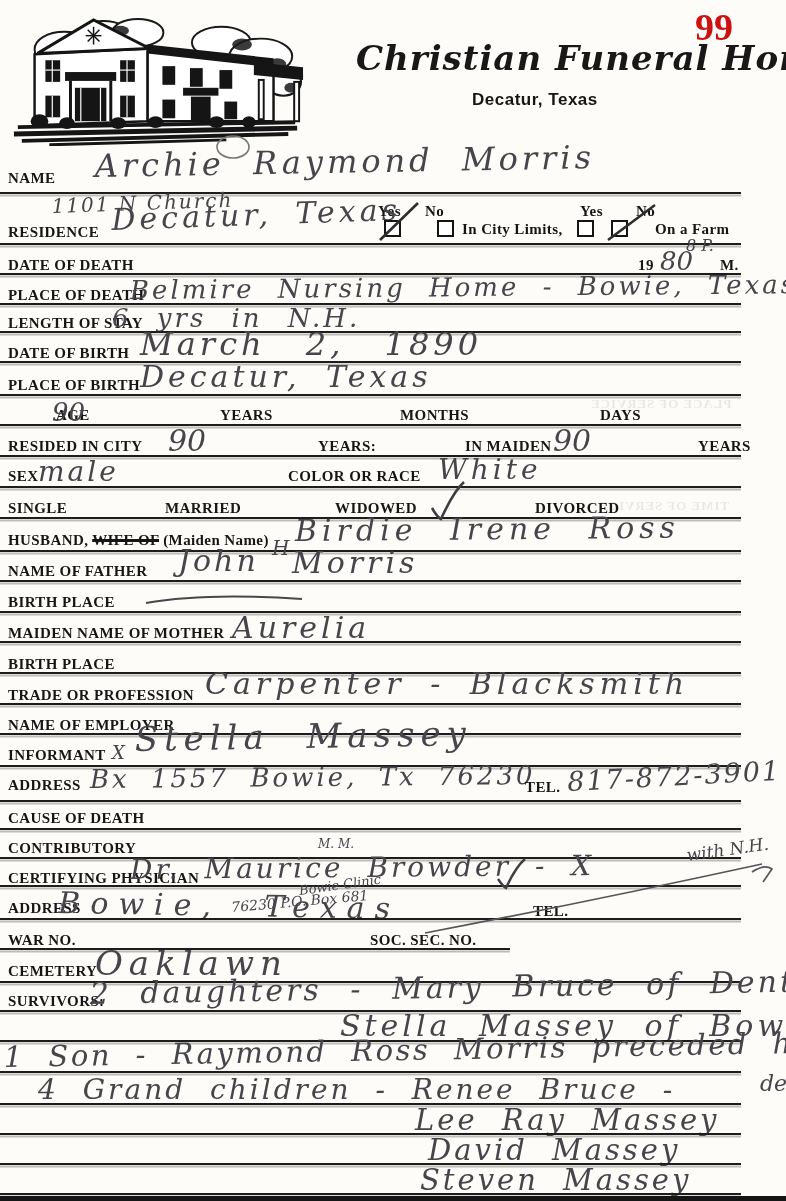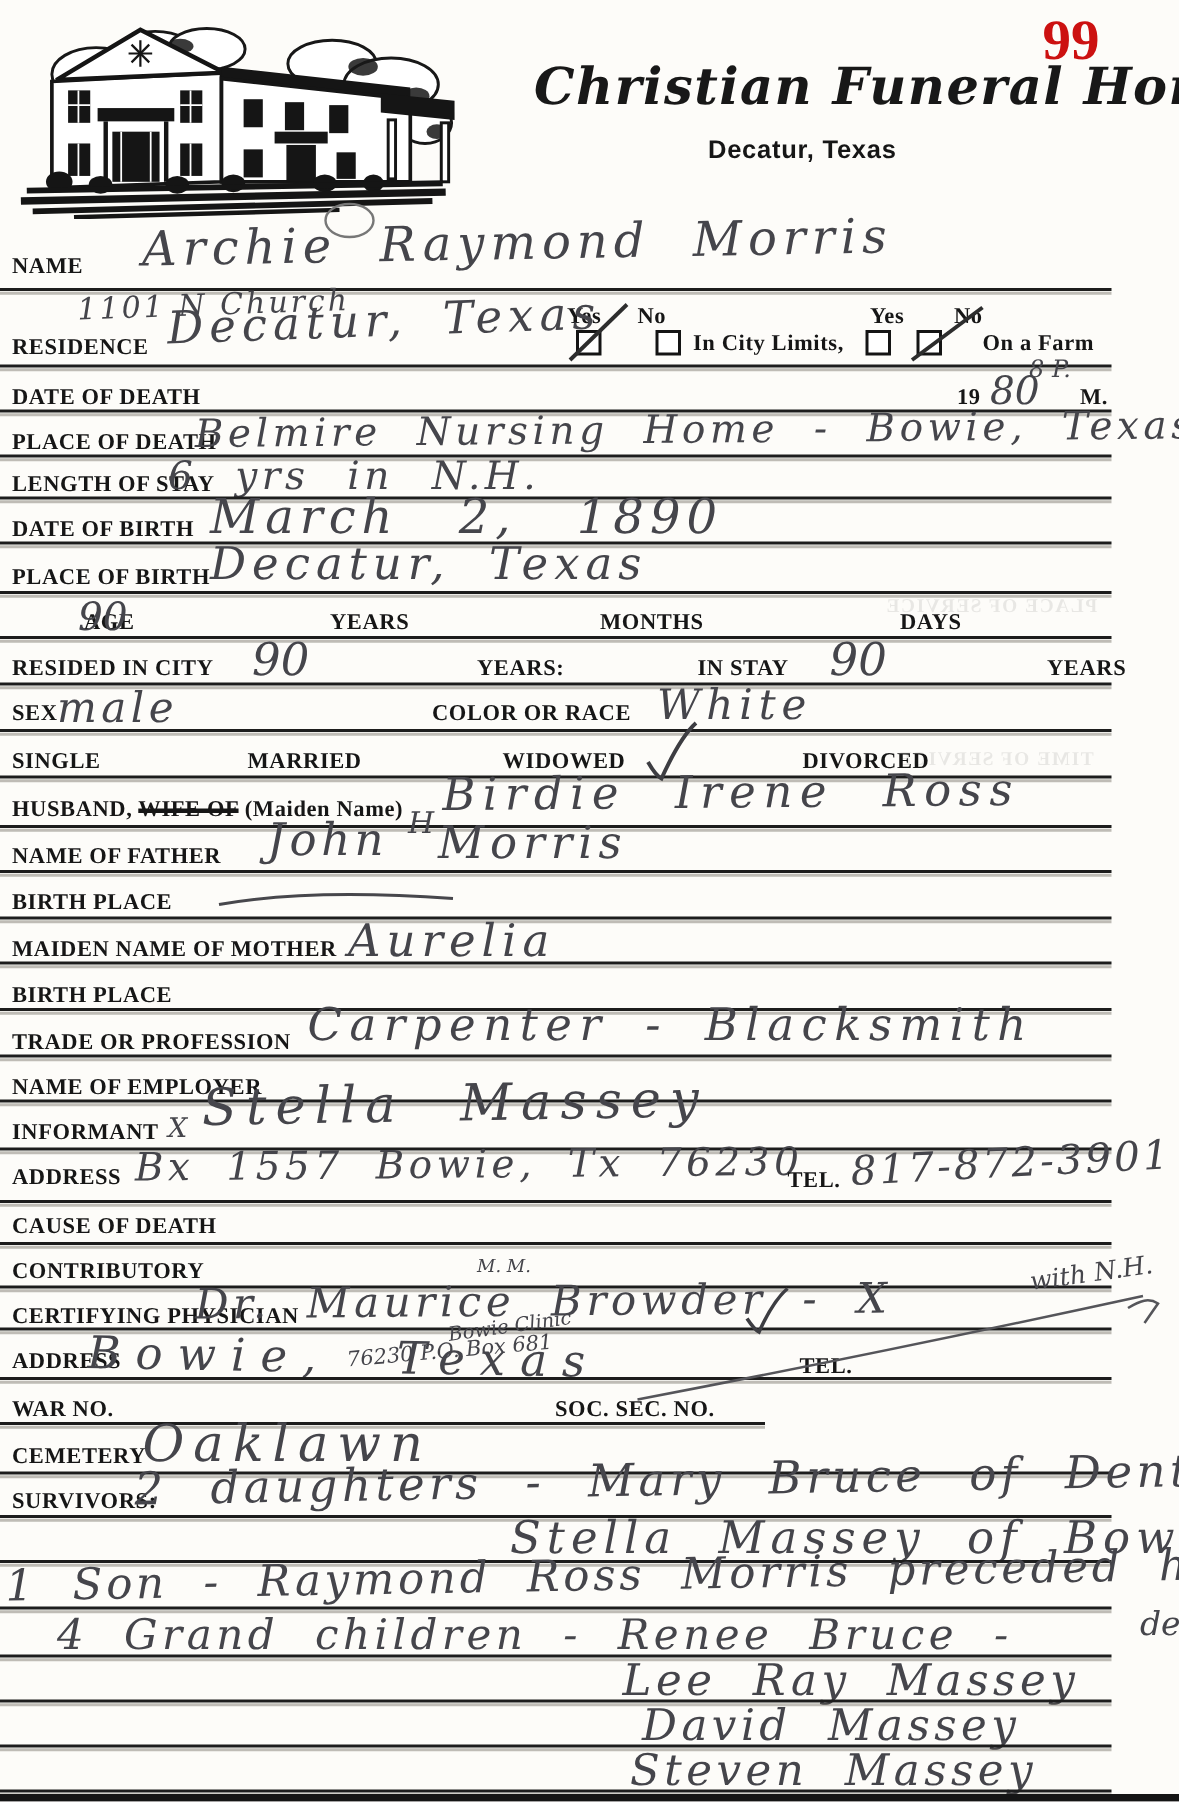--- a/index.html
+++ b/index.html
@@ -172,21 +172,21 @@
   <div class="lbl" style="left:8px;top:407px;margin-left:48px;">AGE</div>
   <div class="hw" style="left:52px;top:399px;font-size:26px;">90</div>
   <div class="lbl" style="left:220px;top:407px;">YEARS</div>
   <div class="lbl" style="left:400px;top:407px;">MONTHS</div>
   <div class="lbl" style="left:600px;top:407px;">DAYS</div>
   <div class="rule" style="top:424px;"></div>
 
   <div class="lbl" style="left:8px;top:438px;">RESIDED IN CITY</div>
   <div class="hw" style="left:168px;top:426px;font-size:30px;">90</div>
   <div class="lbl" style="left:318px;top:438px;">YEARS:</div>
-  <div class="lbl" style="left:465px;top:438px;">IN STAY</div>
+  <div class="lbl" style="left:465px;top:438px;">IN MAIDEN</div>
   <div class="hw" style="left:553px;top:426px;font-size:30px;">90</div>
   <div class="lbl" style="left:698px;top:438px;">YEARS</div>
   <div class="rule" style="top:455px;"></div>
 
   <div class="lbl" style="left:8px;top:468px;">SEX</div>
   <div class="hw" style="left:38px;top:458px;font-size:28px;letter-spacing:3px;">male</div>
   <div class="lbl" style="left:288px;top:468px;">COLOR OR RACE</div>
   <div class="hw" style="left:438px;top:456px;font-size:28px;letter-spacing:4px;">White</div>
   <div class="rule" style="top:486px;"></div>
 

